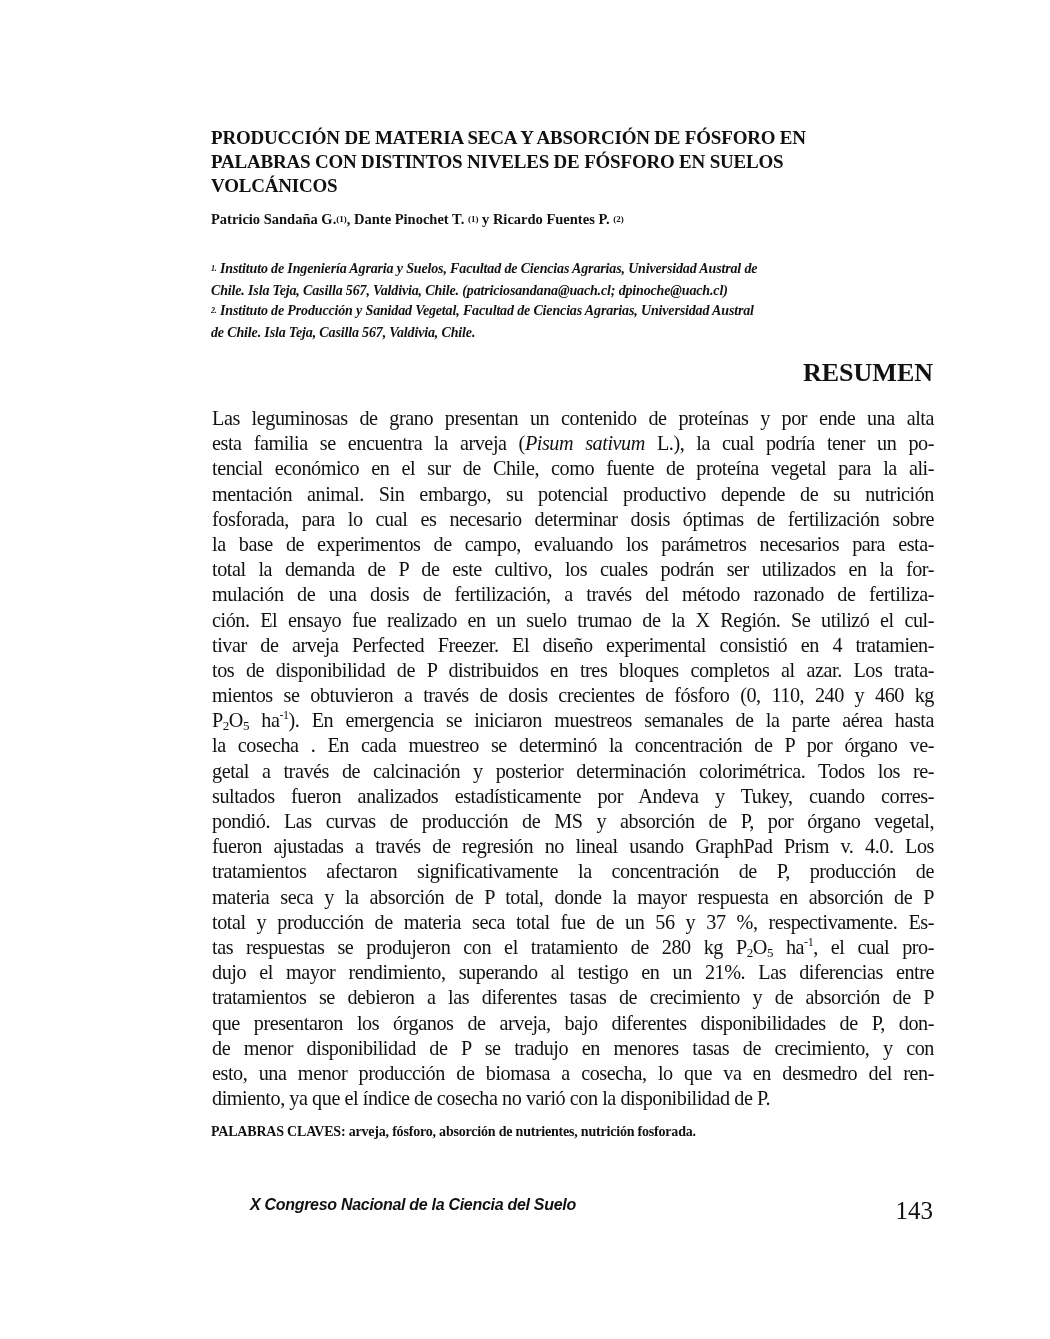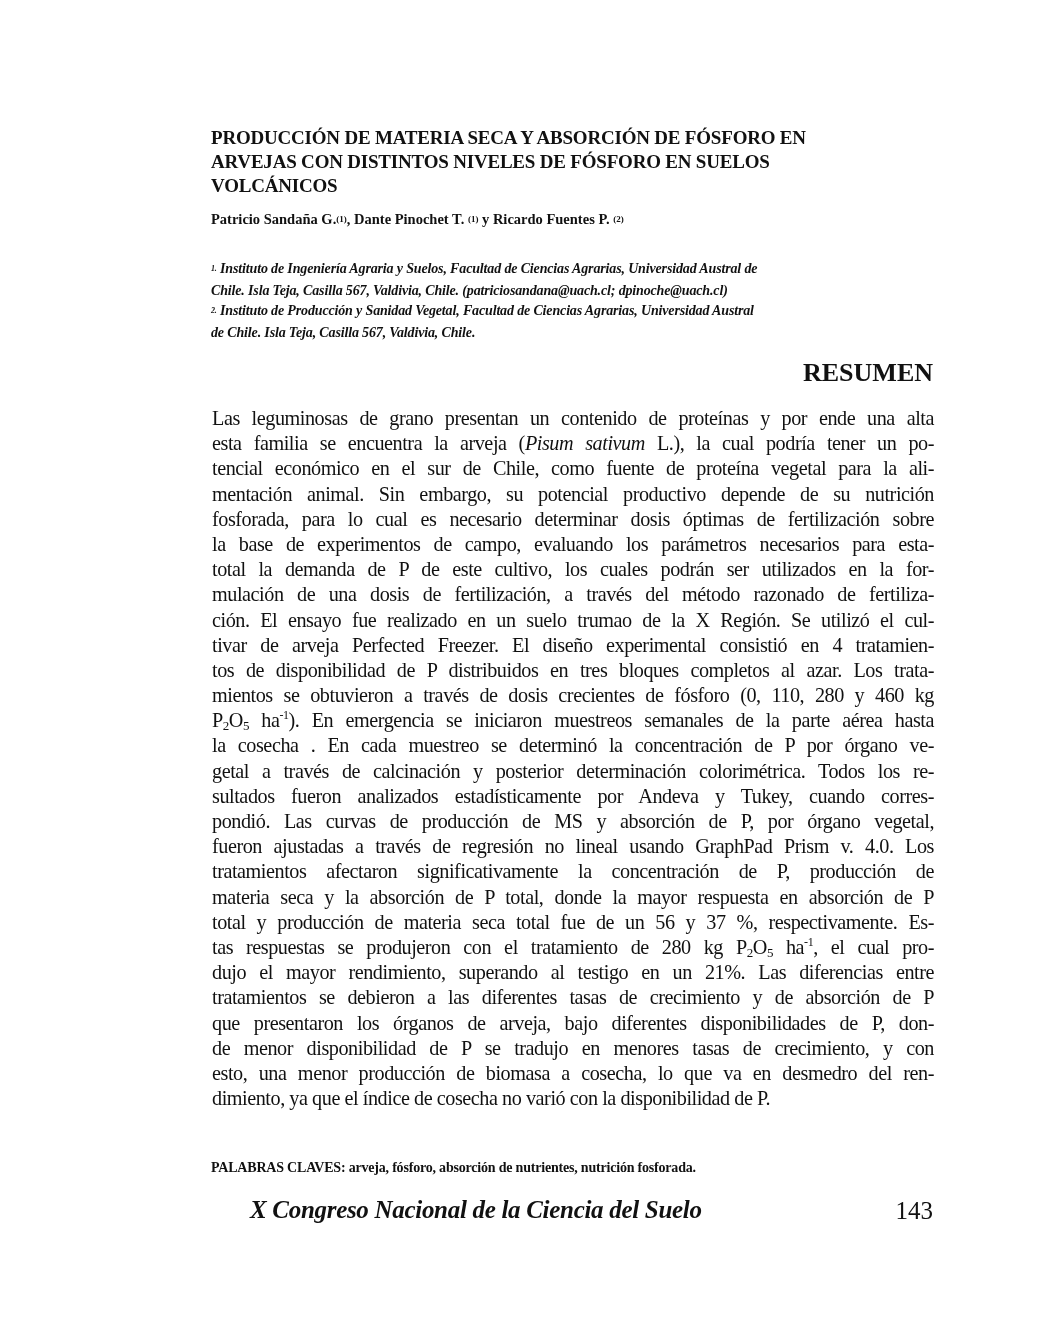--- a/index.html
+++ b/index.html
@@ -29,41 +29,41 @@
   .body {
     position: absolute; left: 1px; top: 406px; width: 722px;
     font-family: "Liberation Serif", serif; font-size: 20.2px; line-height: 25.2px;
     letter-spacing: -0.45px;
   }
   .body .ln { display: block; text-align: justify; text-align-last: justify; white-space: nowrap; height: 25.2px; }
   .body .ln.last { text-align-last: left; }
   .body sub { font-size: 13px; vertical-align: -3px; line-height: 0; }
   .body sup { font-size: 12px; vertical-align: 8px; line-height: 0; }
   .keywords {
-    position: absolute; left: 0; top: 1160px; width: 722px;
+    position: absolute; left: 0; top: 1124px; width: 722px;
     font-family: "Liberation Serif", serif; font-weight: bold; font-size: 14px; letter-spacing: -0.2px;
   }
   .footer-title {
     position: absolute; left: 39px; top: 1196px;
-    font-family: Liberation Serif, serif; font-style: italic; font-weight: bold; font-size: 25px;
+    font-family: Liberation Sans, sans-serif; font-style: italic; font-weight: bold; font-size: 16px;
     letter-spacing: -0.3px;
   }
   .page-number {
     position: absolute; right: 0; top: 1197px;
     font-family: "Liberation Serif", serif; font-size: 25px;
   }
 </style>
 </head>
 <body>
 
 <div class="page">
 
   <div class="title">
     <div>PRODUCCIÓN DE MATERIA SECA Y ABSORCIÓN DE FÓSFORO EN</div>
-    <div>ARVEJAS CON DISTINTOS NIVELES DE FÓSFORO EN SUELOS</div>
+    <div>PALABRAS CON DISTINTOS NIVELES DE FÓSFORO EN SUELOS</div>
     <div>VOLCÁNICOS</div>
   </div>
 
   <div class="authors">
     <span>Patricio Sandaña G.</span><sup>(1)</sup><span>, </span><span>Dante Pinochet T. </span><sup>(1)</sup><span> y </span><span>Ricardo Fuentes P. </span><sup>(2)</sup>
   </div>
 
   <div class="affil">
     <span class="line"><sup>1.</sup><span> Instituto de Ingeniería Agraria y Suelos,  Facultad de Ciencias Agrarias, Universidad Austral de</span></span>
     <span class="line">Chile. Isla Teja, Casilla 567, Valdivia, Chile.  (patriciosandana@uach.cl; dpinoche@uach.cl)</span>
@@ -78,21 +78,21 @@
     <span class="ln"><span>esta familia se encuentra la arveja (</span><i>Pisum sativum</i><span> L.), la cual podría tener un po-</span></span>
     <span class="ln">tencial económico en el sur de Chile, como fuente de proteína vegetal para la ali-</span>
     <span class="ln">mentación animal. Sin embargo, su potencial productivo depende de su nutrición</span>
     <span class="ln">fosforada, para lo cual es necesario determinar dosis óptimas de fertilización sobre</span>
     <span class="ln">la base de experimentos de campo, evaluando los parámetros necesarios para esta-</span>
     <span class="ln">total la demanda de P de este cultivo, los cuales podrán ser utilizados en la for-</span>
     <span class="ln">mulación de una dosis de fertilización, a través del método razonado de fertiliza-</span>
     <span class="ln">ción. El ensayo fue realizado en un  suelo trumao de la X Región. Se utilizó el cul-</span>
     <span class="ln">tivar de arveja Perfected Freezer. El diseño experimental consistió en 4 tratamien-</span>
     <span class="ln">tos de disponibilidad de P distribuidos en tres bloques completos al azar. Los trata-</span>
-    <span class="ln">mientos se obtuvieron a través de dosis crecientes de fósforo (0, 110, 280 y 460 kg</span>
+    <span class="ln">mientos se obtuvieron a través de dosis crecientes de fósforo (0, 110, 240 y 460 kg</span>
     <span class="ln"><span>P</span><sub>2</sub><span>O</span><sub>5</sub><span> ha</span><sup>-1</sup><span>). En emergencia se iniciaron muestreos semanales de la parte aérea hasta</span></span>
     <span class="ln">la cosecha . En cada muestreo se determinó la concentración de P por órgano ve-</span>
     <span class="ln">getal a través de calcinación y posterior determinación colorimétrica. Todos los re-</span>
     <span class="ln">sultados fueron analizados estadísticamente por Andeva y Tukey, cuando corres-</span>
     <span class="ln">pondió. Las curvas de producción de MS y absorción de P, por órgano vegetal,</span>
     <span class="ln">fueron ajustadas a través de regresión no lineal usando GraphPad Prism v. 4.0. Los</span>
     <span class="ln">tratamientos afectaron significativamente la concentración de P, producción de</span>
     <span class="ln">materia seca y la absorción de P total, donde la mayor respuesta en absorción de P</span>
     <span class="ln">total y producción de materia seca total fue de un 56 y 37 %, respectivamente. Es-</span>
     <span class="ln"><span>tas respuestas se produjeron con el tratamiento de 280 kg P</span><sub>2</sub><span>O</span><sub>5</sub><span> ha</span><sup>-1</sup><span>, el cual pro-</span></span>

